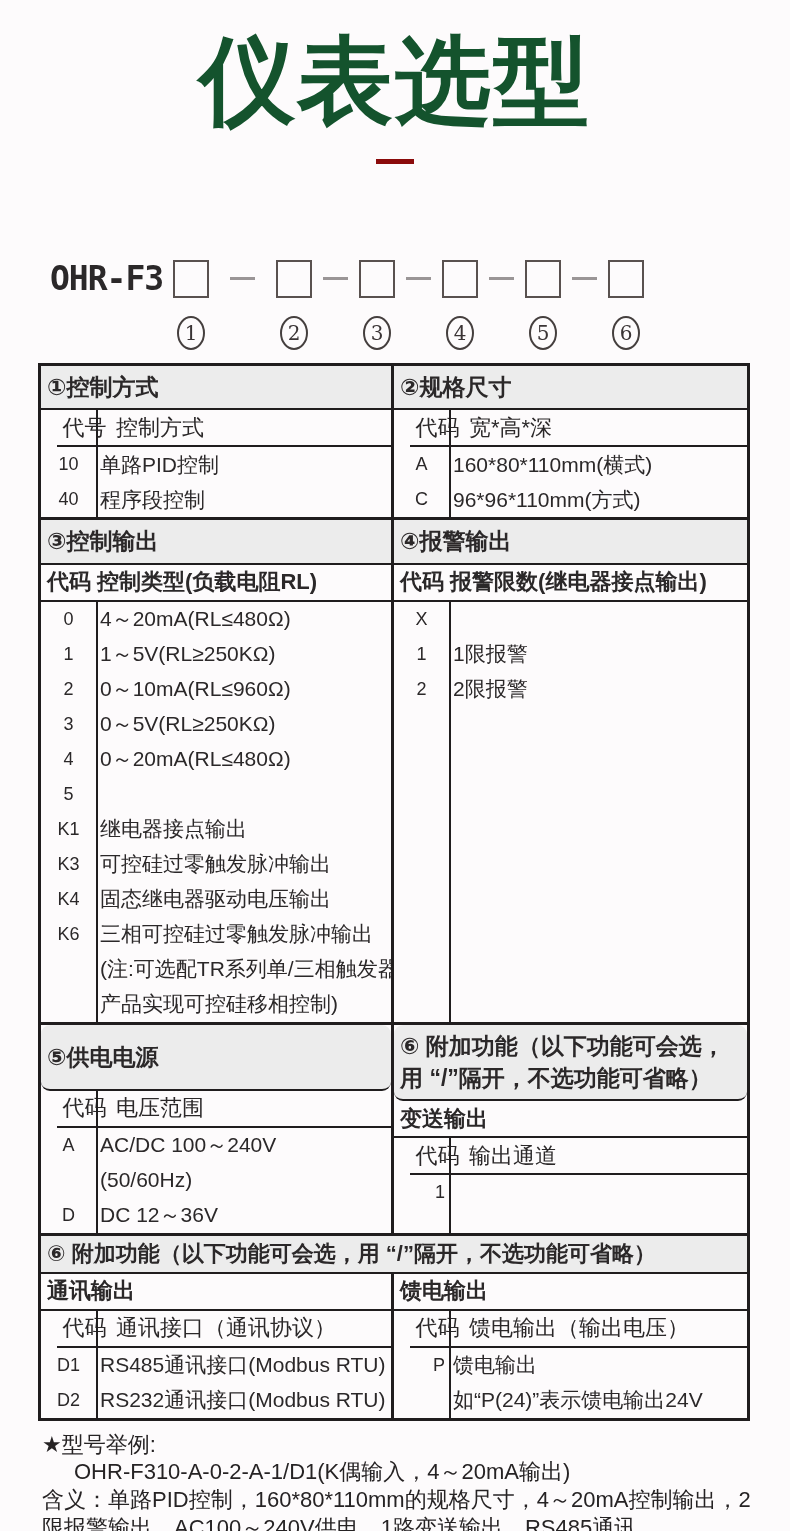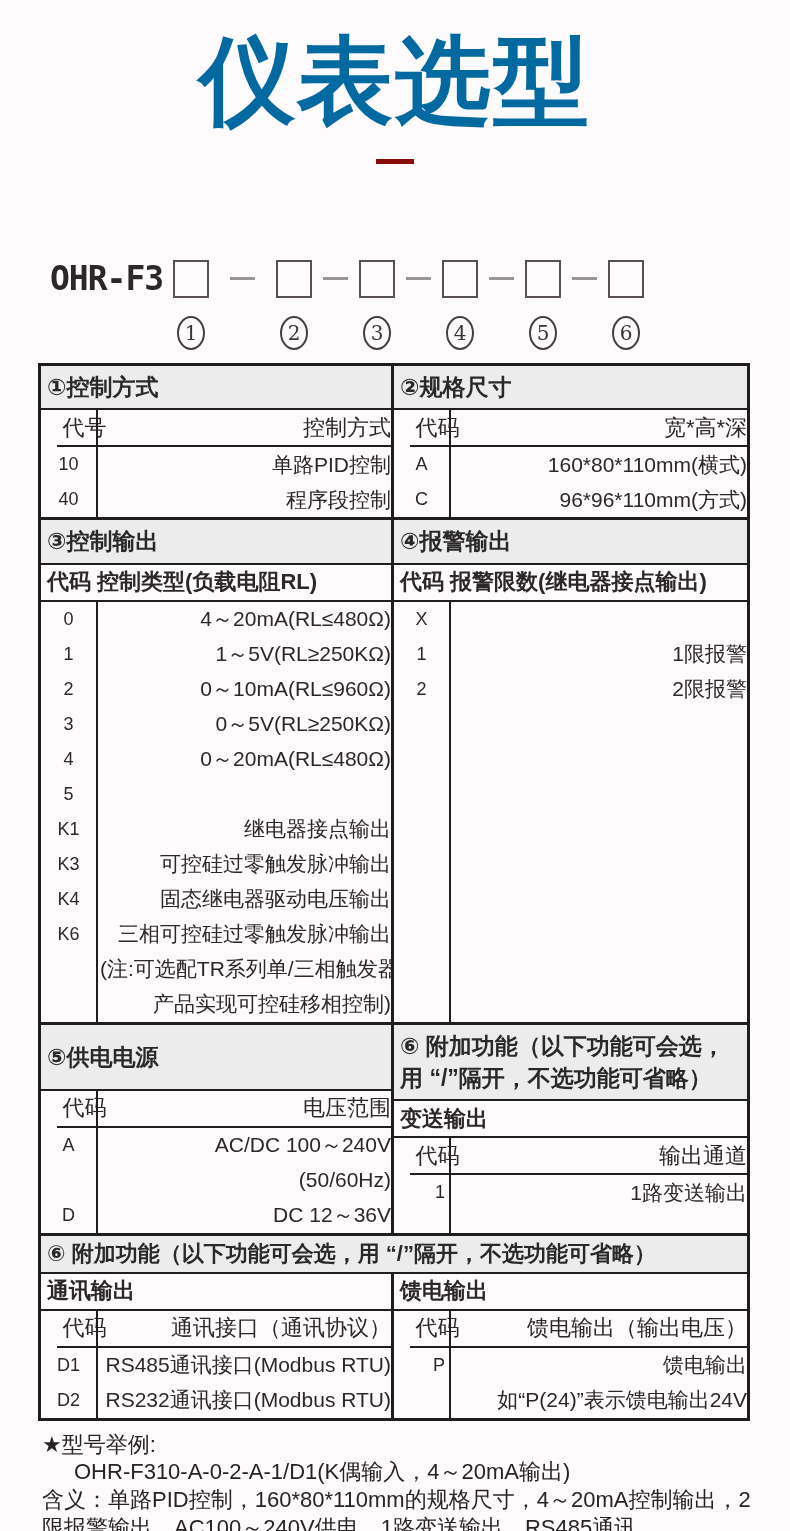--- a/index.html
+++ b/index.html
@@ -10,21 +10,21 @@
   }
   *{box-sizing:border-box;margin:0;padding:0;}
   html,body{width:790px;}
   body{
     height:1531px;overflow:hidden;background:#fdfbfc;color:var(--ink);
     font-family:"Liberation Sans","DejaVu Sans",sans-serif;
   }
   
   .page-title{
     padding-top:24px;text-align:center;font-size:96px;font-weight:900;
-    letter-spacing:2px;color:#0369a1;line-height:1.18;
+    letter-spacing:2px;color:#14532d;line-height:1.18;
   }
   .red-bar{width:38px;height:5px;background:var(--red);margin:22px auto 0;}
   
   .model-row{display:flex;align-items:flex-start;margin:96px 0 0 50px;}
   .model-prefix{
     font-family:"DejaVu Sans Mono","Liberation Mono",monospace;
     font-size:33px;font-weight:700;line-height:38px;margin-right:10px;letter-spacing:-1px;text-align:right;
   }
   .model-slot{display:flex;flex-direction:column;align-items:center;}
   .model-box{width:36px;height:38px;border:2px solid #59514f;background:transparent;}
@@ -39,21 +39,21 @@
   .ptable{width:712px;margin:13px 0 0 38px;border:3px solid var(--bd);}
   .band{display:grid;grid-template-columns:1fr 1fr;}
   .band + .band{border-top:3px solid var(--bd);}
   .bcell{display:flex;flex-direction:column;min-width:0;}
   .bcell.left{border-right:3px solid var(--bd);}
   .sec-title{
     background:var(--gray);border-bottom:2px solid var(--bd);
     font-weight:700;font-size:23px;padding:5px 6px;min-height:37px;
     display:flex;align-items:center;line-height:1.4;
   }
-  .band3 .sec-title{min-height:66px;}
+  .band3 .sec-title{min-height:66px;border-radius:9px;}
   .band-title{
     background:var(--gray);border-bottom:2px solid var(--bd);
     font-weight:700;font-size:22px;padding:3px 6px;min-height:38px;
     display:flex;align-items:center;white-space:nowrap;overflow:hidden;
   }
   .band-body{display:grid;grid-template-columns:1fr 1fr;flex:1;}
   .subhead,.subtitle{
     border-bottom:2px solid var(--bd);min-height:37px;font-size:22px;
     display:flex;align-items:center;padding:2px 6px;white-space:nowrap;overflow:hidden;font-weight:bold;
   }
@@ -61,21 +61,21 @@
   .subtable::before{
     content:"";position:absolute;left:55px;top:0;bottom:0;width:2px;background:var(--bd);
   }
   .trow{display:flex;min-height:35px;align-items:center;}
   .trow.head{border-bottom:2px solid var(--bd);min-height:37px;margin-left:16px;}
   .trow .code{
     width:55px;flex:none;text-align:center;font-size:18px;padding:0 3px;
     font-family:"Liberation Sans","DejaVu Sans",sans-serif;
   }
   .trow.head .code,.trow.head .lbl{font-size:22px;}
-  .trow .lbl{flex:1;padding-left:4px;font-size:21px;white-space:nowrap;overflow:hidden;min-width:0;text-align:right;}
+  .trow .lbl{flex:1;padding-left:4px;font-size:21px;white-space:nowrap;overflow:hidden;min-width:0;}
   .code-right .trow:not(.head) .code{text-align:right;padding-right:4px;}
   
   .footnote{margin:10px 0 0 42px;width:710px;font-size:22px;line-height:1.26;color:#262324;}
   .footnote .indent{padding-left:32px;}
 </style>
 </head>
 <body>
 
 <div class="page-title">仪表选型</div>
 <div class="red-bar"></div>
@@ -250,21 +250,20 @@
     <div class="bcell">
       <div class="sec-title">⑥ 附加功能（以下功能可会选，用 “/”隔开，不选功能可省略）</div>
       <div class="subtitle">变送输出</div>
       <div class="subtable code-right">
         <div class="trow head">
           <div class="code">代码</div>
           <div class="lbl">输出通道</div>
         </div>
       <div class="trow">
             <div class="code">1</div>
-            <div class="lbl">1路变送输出</div>
           </div>
         </div>
     </div>
   </div>
 
   <div class="band band4" style="display:block;">
     <div class="band-title">⑥ 附加功能（以下功能可会选，用 “/”隔开，不选功能可省略）</div>
     <div class="band-body">
       <div class="bcell left">
         <div class="subtitle">通讯输出</div>

